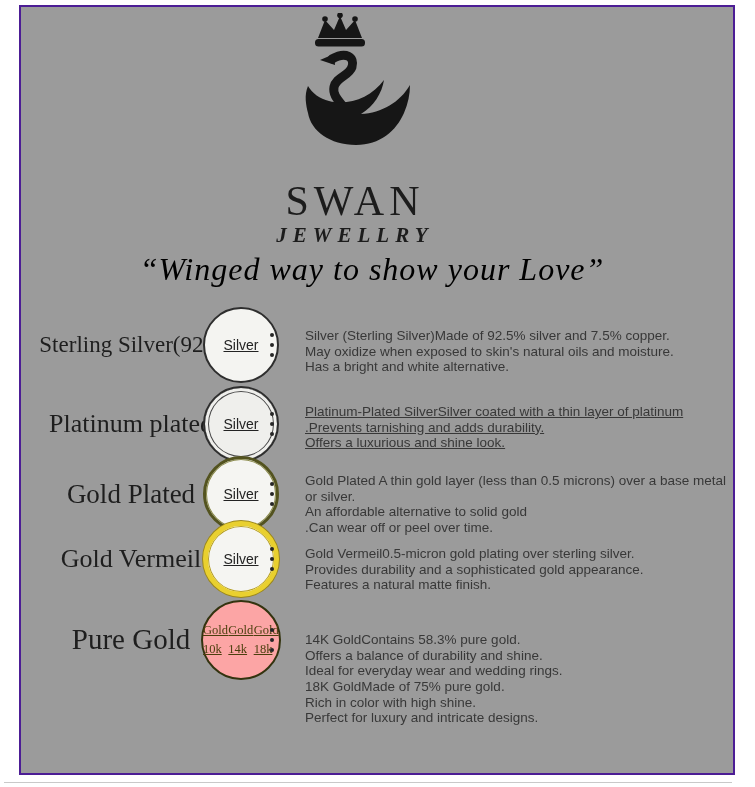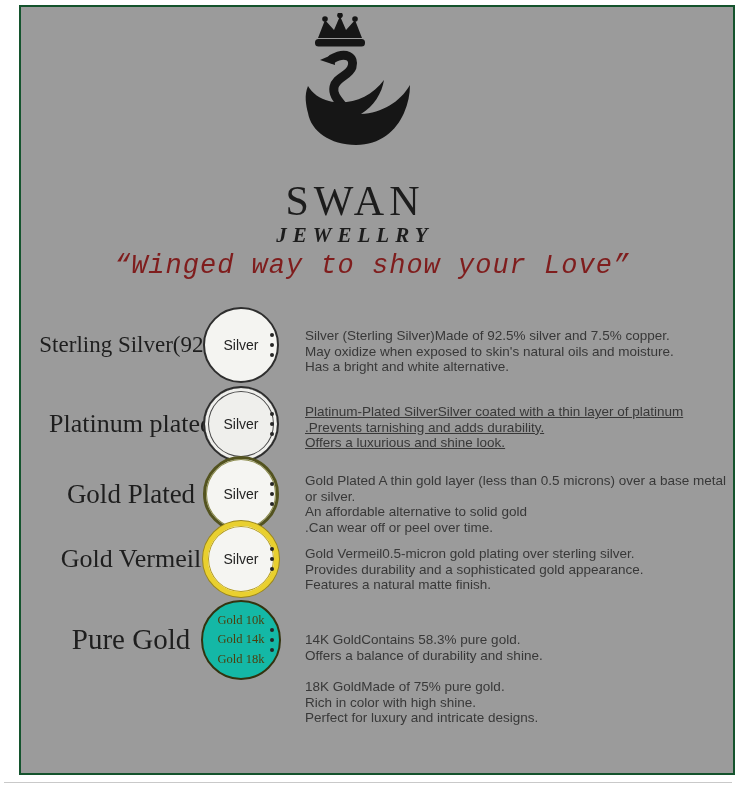--- a/index.html
+++ b/index.html
@@ -2,63 +2,63 @@
 <html><head>
 <meta charset="utf-8">
 <style>
   html,body{margin:0;padding:0;}
   body{
     width:755px;height:787px;position:relative;background:#ffffff;
     font-family:"Liberation Sans", sans-serif;overflow:hidden;
   }
   .panel{
     position:absolute;left:19px;top:5px;width:716px;height:770px;
-    box-sizing:border-box;border:2px solid #14532d;background:#9b9b9b;
+    box-sizing:border-box;border:2px solid #4c1d95;background:#9b9b9b;
   }
   .bottom-rule{
     position:absolute;left:4px;top:782px;width:728px;height:1px;background:#c9c9c9;
   }
   
   .logo{position:absolute;left:267px;top:6px;}
   .brand-name{
     position:absolute;left:0;right:44px;top:170px;text-align:center;
     font-family:"Liberation Serif", serif;font-size:42px;letter-spacing:5px;
     color:#1c1c1c;font-weight:500;
   }
   .brand-sub{
     position:absolute;left:0;right:44px;top:216px;text-align:center;
     font-family:"Liberation Serif", serif;font-size:21px;letter-spacing:6px;
     color:#1c1c1c;font-weight:bold;font-style:italic;
   }
   .tagline{
     position:absolute;left:0;right:10px;top:244px;text-align:center;
-    font-family:Liberation Mono, monospace;font-style:italic;font-size:27px;
-    color:#7f1d1d;letter-spacing:1px;
+    font-family:Liberation Serif, serif;font-style:italic;font-size:32px;
+    color:#000000;letter-spacing:1px;
   }
   
   .row-label{
     position:absolute;left:4px;width:212px;text-align:center;
     font-family:"Liberation Serif", serif;color:#1e1e1e;line-height:1;
   }
   .lbl1{top:326px;font-size:23px;}
   .lbl2{top:404px;font-size:26px;}
   .lbl3{top:474px;font-size:27px;}
   .lbl4{top:539px;font-size:26px;}
   .lbl5{top:618px;font-size:29px;}
   .badge{
     position:absolute;left:182px;width:76px;height:76px;border-radius:50%;
     display:flex;align-items:center;justify-content:center;box-sizing:border-box;
-    font-size:14px;color:#232323;
+    font-size:14px;color:#232323;text-decoration:underline;
   }
   .badge.silver{background:#f4f4f1;border:2px solid #2e2e2e;}
   .badge.platinum{background:#efefec;border:2px solid #2e2e2e;box-shadow:inset 0 0 0 3px #efefec, inset 0 0 0 4px #4a4a4a;}
   .badge.gold-plated{background:#f5f5f2;border:3px solid #53531f;box-shadow:inset 0 0 0 1px #8a8a4a;}
   .badge.gold-vermeil{background:#f5f5f2;border:5px solid #e9d02f;box-shadow:0 0 0 1px #9a861c, inset 0 0 0 1px #b59e22;}
   .badge.pure-gold{
-    background:#14b8a6;border:2px solid #33330f;flex-direction:column;
+    background:#fca5a5;border:2px solid #33330f;flex-direction:row;
     font-family:"Liberation Serif", serif;font-size:12.5px;color:#4c3f0e;line-height:1.55;
     width:80px;height:80px;left:180px;
   }
   .b1{top:300px;} .b2{top:379px;} .b3{top:449px;} .b4{top:514px;} .b5{top:593px;}
   .dots{position:absolute;left:249px;display:flex;flex-direction:column;gap:6px;}
   .dots span{width:4px;height:4px;border-radius:50%;background:#262626;}
   .d1{top:326px;} .d2{top:405px;} .d3{top:475px;} .d4{top:540px;} .d5{top:621px;}
   .desc{
     position:absolute;left:284px;width:430px;
     font-size:13.5px;line-height:15.5px;color:#383838;
@@ -158,20 +158,21 @@
     <span>Gold 18k</span>
   </div>
   <div class="dots d5">
       <span></span>
       <span></span>
       <span></span>
     </div>
   <div class="desc t5b">
     <div>14K GoldContains 58.3% pure gold.</div>
     <div>Offers a balance of durability and shine.</div>
+    <div>Ideal for everyday wear and wedding rings.</div>
   </div>
   <div class="desc t5c">
     <div>18K GoldMade of 75% pure gold.</div>
     <div>Rich in color with high shine.</div>
     <div>Perfect for luxury and intricate designs.</div>
   </div>
 
 </div>
 
 <div class="bottom-rule"></div>

